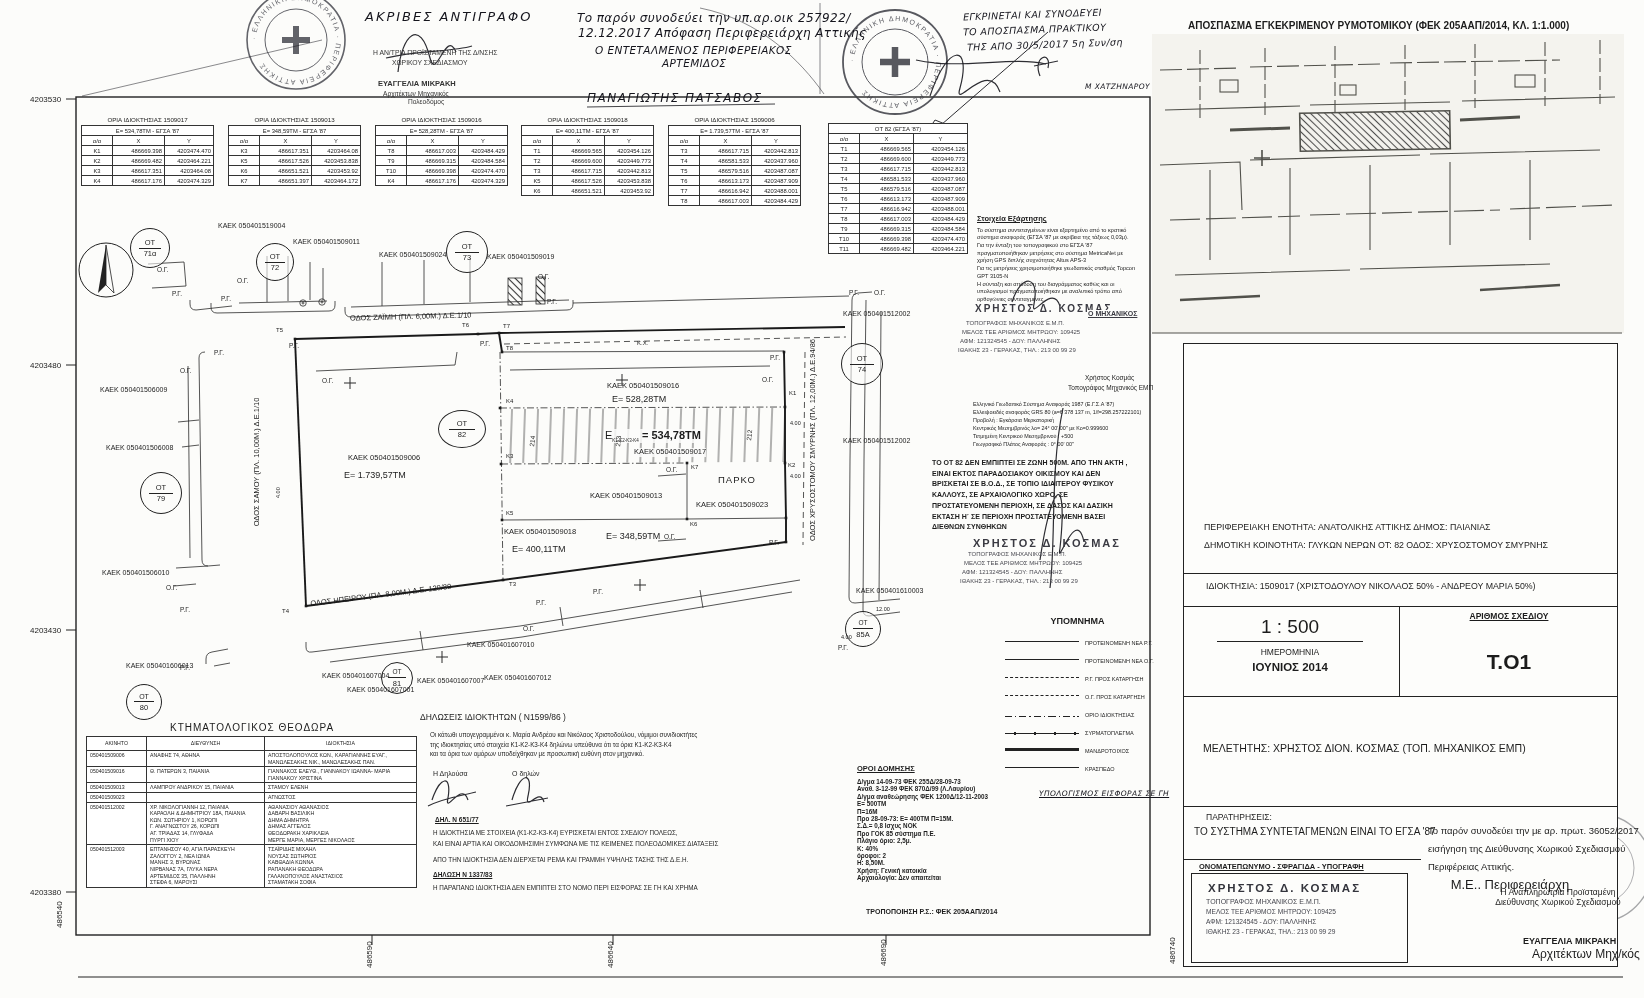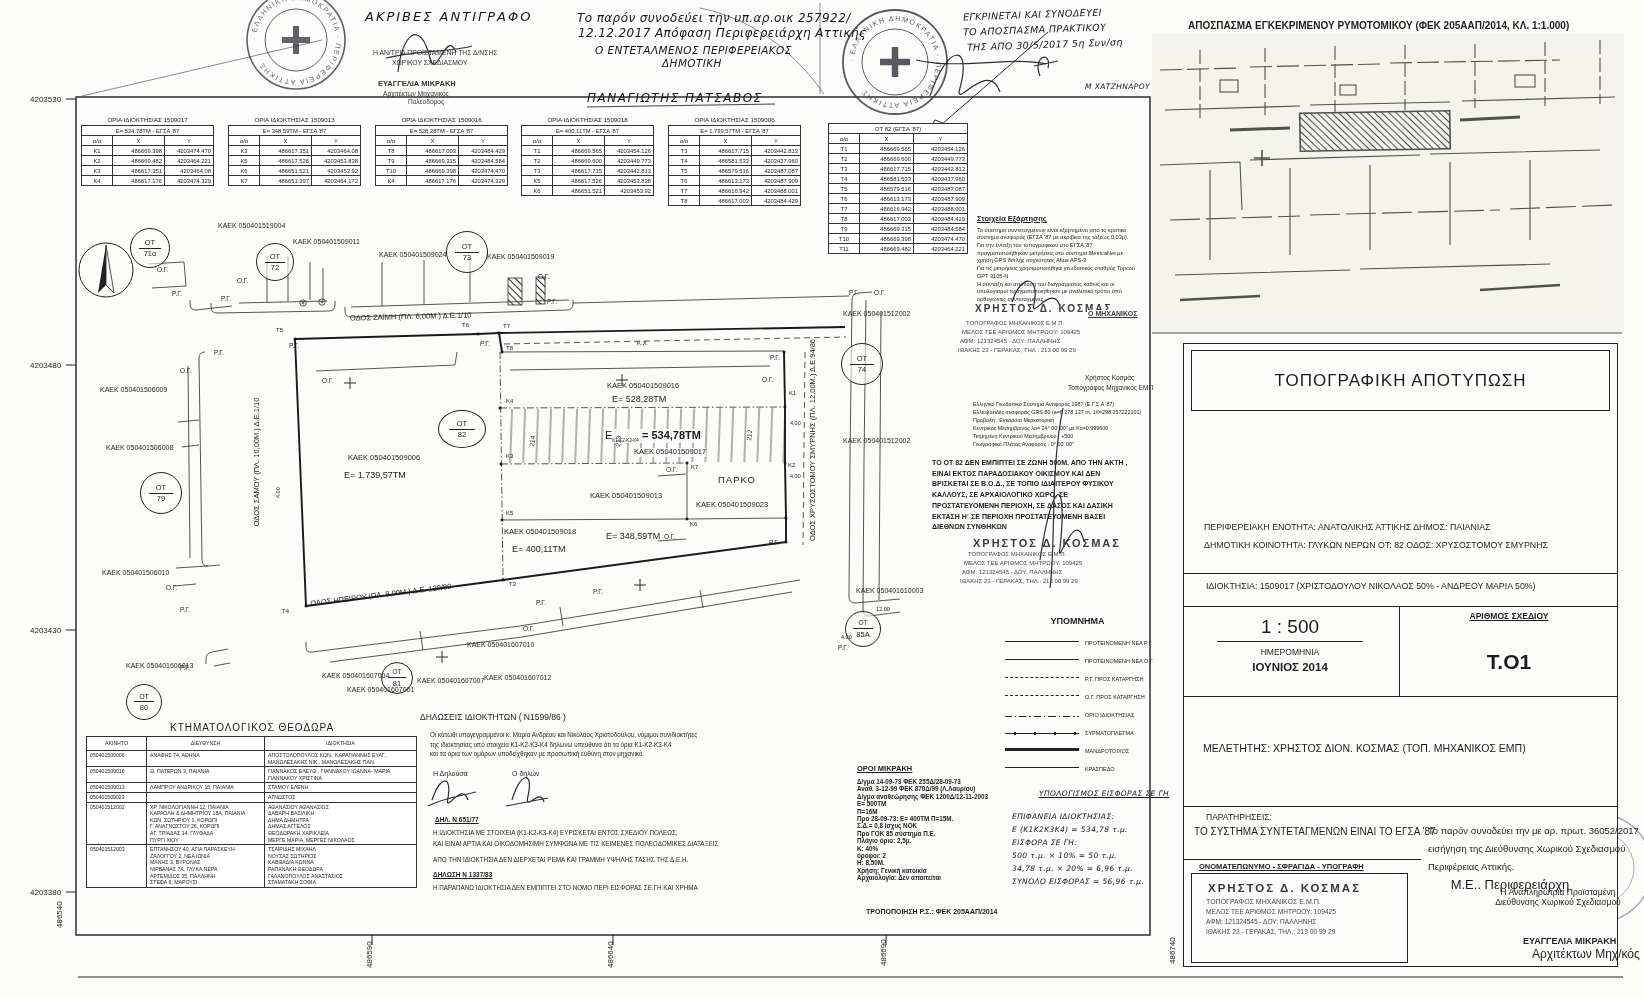--- a/index.html
+++ b/index.html
@@ -202,21 +202,21 @@
 
   <span class="L hw" style="left:365px;top:10px;font-size:13px;letter-spacing:2px">ΑΚΡΙΒΕΣ ΑΝΤΙΓΡΑΦΟ</span>
   <span class="L" style="left:373px;top:49px;font-size:6.8px;color:#333">Η ΑΝ/ΤΡΙΑ ΠΡΟΪΣΤΑΜΕΝΗ ΤΗΣ Δ/ΝΣΗΣ</span>
   <span class="L" style="left:392px;top:59px;font-size:6.8px;color:#333">ΧΩΡΙΚΟΥ ΣΧΕΔΙΑΣΜΟΥ</span>
   <span class="L b" style="left:378px;top:80px;font-size:7.5px;color:#333">ΕΥΑΓΓΕΛΙΑ ΜΙΚΡΑΚΗ</span>
   <span class="L" style="left:383px;top:90px;font-size:6.6px;color:#333">Αρχιτέκτων Μηχανικός</span>
   <span class="L" style="left:408px;top:98px;font-size:6.6px;color:#333">Πολεοδόμος</span>
   <span class="L hw" style="left:577px;top:12px;font-size:12px">Το παρόν συνοδεύει την υπ.αρ.οικ 257922/</span>
   <span class="L hw" style="left:578px;top:27px;font-size:12px">12.12.2017 Απόφαση Περιφερειάρχη Αττικής</span>
   <span class="L hw" style="left:595px;top:44px;font-size:10.5px">Ο ΕΝΤΕΤΑΛΜΕΝΟΣ ΠΕΡΙΦΕΡΕΙΑΚΟΣ</span>
-  <span class="L hw" style="left:662px;top:57px;font-size:10.5px">ΔΗΜΟΤΙΚΗ</span>
+  <span class="L hw" style="left:662px;top:57px;font-size:10.5px">ΑΡΤΕΜΙΔΟΣ</span>
   <span class="L hw" style="left:587px;top:92px;font-size:12px;letter-spacing:1.5px">ΠΑΝΑΓΙΩΤΗΣ ΠΑΤΣΑΒΟΣ</span>
   <span class="L hw" style="left:963px;top:10px;font-size:9.5px;transform:rotate(-2deg)">ΕΓΚΡΙΝΕΤΑΙ ΚΑΙ ΣΥΝΟΔΕΥΕΙ</span>
   <span class="L hw" style="left:963px;top:25px;font-size:9.5px;transform:rotate(-2deg)">ΤΟ ΑΠΟΣΠΑΣΜΑ ΠΡΑΚΤΙΚΟΥ</span>
   <span class="L hw" style="left:967px;top:40px;font-size:9.5px;transform:rotate(-2deg)">ΤΗΣ ΑΠΟ 30/5/2017 5η Συν/ση</span>
   <span class="L hw" style="left:1085px;top:83px;font-size:7.5px">Μ ΧΑΤΖΗΝΑΡΟΥ</span>
 
   <span class="L" style="left:30px;top:95px;font-size:8px">4203530</span>
   <span class="L" style="left:30px;top:361px;font-size:8px">4203480</span>
   <span class="L" style="left:30px;top:626px;font-size:8px">4203430</span>
   <span class="L" style="left:30px;top:888px;font-size:8px">4203380</span>
@@ -838,21 +838,21 @@
     <div style="font-size:6.3px;line-height:10.5px">
 
     <div>Η ΙΔΙΟΚΤΗΣΙΑ ΜΕ ΣΤΟΙΧΕΙΑ (Κ1-Κ2-Κ3-Κ4) ΕΥΡΙΣΚΕΤΑΙ ΕΝΤΟΣ ΣΧΕΔΙΟΥ ΠΟΛΕΩΣ,</div>
         <div>ΚΑΙ ΕΙΝΑΙ ΑΡΤΙΑ ΚΑΙ ΟΙΚΟΔΟΜΗΣΙΜΗ  ΣΥΜΦΩΝΑ ΜΕ ΤΙΣ ΚΕΙΜΕΝΕΣ  ΠΟΛΕΟΔΟΜΙΚΕΣ ΔΙΑΤΑΞΕΙΣ</div>
       </div>
   </div>
   <span class="L" style="left:433px;top:856px;font-size:6.3px">ΑΠΟ ΤΗΝ ΙΔΙΟΚΤΗΣΙΑ ΔΕΝ ΔΙΕΡΧΕΤΑΙ ΡΕΜΑ ΚΑΙ ΓΡΑΜΜΗ ΥΨΗΛΗΣ ΤΑΣΗΣ ΤΗΣ Δ.Ε.Η.</span>
   <span class="L b u" style="left:433px;top:871px;font-size:6.5px">ΔΗΛΩΣΗ  Ν 1337/83</span>
   <span class="L" style="left:433px;top:884px;font-size:6.3px">Η ΠΑΡΑΠΑΝΩ ΙΔΙΟΚΤΗΣΙΑ ΔΕΝ ΕΜΠΙΠΤΕΙ ΣΤΟ ΝΟΜΟ ΠΕΡΙ ΕΙΣΦΟΡΑΣ ΣΕ ΓΗ ΚΑΙ ΧΡΗΜΑ</span>
 
-  <span class="L b u" style="left:857px;top:765px;font-size:7.5px">ΟΡΟΙ ΜΙΚΡΑΚΗ</span>
+  <span class="L b u" style="left:857px;top:765px;font-size:7.5px">ΟΡΟΙ ΔΟΜΗΣΗΣ</span>
   <div class="L lines" style="left:857px;top:778px">
     <div style="font-size:6.3px;line-height:7.4px;font-weight:bold">
 
     <div>Δ/γμα 14-09-73 ΦΕΚ 255Δ/28-09-73</div>
         <div>Αναθ. 3-12-99 ΦΕΚ 870Δ/99 (Λ.Λαυρίου)</div>
         <div>Δ/γμα αναθεώρησης ΦΕΚ 1200Δ/12-11-2003</div>
         <div>Ε= 500ΤΜ</div>
         <div>Π=16Μ</div>
         <div>Προ 28-09-73: Ε= 400ΤΜ Π=15Μ.</div>
         <div>Σ.Δ.= 0,8  Ισχυς ΝΟΚ</div>
@@ -861,38 +861,24 @@
         <div>Κ: 40%</div>
         <div>όροφοι: 2</div>
         <div>Η: 8,50Μ.</div>
         <div>Χρήση: Γενική κατοικία</div>
         <div>Αρχαιολογία: Δεν απαιτείται</div>
       </div>
   </div>
   <span class="L b" style="left:866px;top:908px;font-size:7px">ΤΡΟΠΟΠΟΙΗΣΗ Ρ.Σ.: ΦΕΚ 205ΑΑΠ/2014</span>
 
   <span class="L hw u" style="left:1039px;top:790px;font-size:7.5px">ΥΠΟΛΟΓΙΣΜΟΣ ΕΙΣΦΟΡΑΣ ΣΕ ΓΗ</span>
-  <div class="L lines hw" style="left:1012px;top:810px">
-    <div style="font-size:7.5px;line-height:13px">
-
-    <div>ΕΠΙΦΑΝΕΙΑ ΙΔΙΟΚΤΗΣΙΑΣ:</div>
-        <div>Ε (Κ1Κ2Κ3Κ4) = 534,78 τ.μ.</div>
-        <div>ΕΙΣΦΟΡΑ ΣΕ ΓΗ:</div>
-        <div>500 τ.μ. × 10% = 50 τ.μ.</div>
-        <div>34,78 τ.μ. × 20% = 6,96 τ.μ.</div>
-        <div>ΣΥΝΟΛΟ ΕΙΣΦΟΡΑΣ = 56,96 τ.μ.</div>
-      </div>
-  </div>
 
   <span class="L" style="left:1188px;top:20px;font-size:10px;font-weight:600">ΑΠΟΣΠΑΣΜΑ ΕΓΚΕΚΡΙΜΕΝΟΥ ΡΥΜΟΤΟΜΙΚΟΥ (ΦΕΚ 205ΑΑΠ/2014, ΚΛ. 1:1.000)</span>
 
   <div id="tb">
-    <div class="box" style="left:7px;top:6px;width:417px;height:59px">
-      <div class="ctr" style="margin-top:20px;font-size:17px;letter-spacing:1px">ΤΟΠΟΓΡΑΦΙΚΗ ΑΠΟΤΥΠΩΣΗ</div>
-    </div>
     <div class="abs" style="left:20px;top:178px;font-size:8.8px">ΠΕΡΙΦΕΡΕΙΑΚΗ ΕΝΟΤΗΤΑ: ΑΝΑΤΟΛΙΚΗΣ ΑΤΤΙΚΗΣ      ΔΗΜΟΣ: ΠΑΙΑΝΙΑΣ</div>
     <div class="abs" style="left:20px;top:196px;font-size:8.8px">ΔΗΜΟΤΙΚΗ ΚΟΙΝΟΤΗΤΑ: ΓΛΥΚΩΝ ΝΕΡΩΝ     ΟΤ: 82   ΟΔΟΣ:  ΧΡΥΣΟΣΤΟΜΟΥ ΣΜΥΡΝΗΣ</div>
     <div class="hline" style="top:229px"></div>
     <div class="abs" style="left:22px;top:237px;font-size:8.8px">ΙΔΙΟΚΤΗΣΙΑ:  1509017 (ΧΡΙΣΤΟΔΟΥΛΟΥ ΝΙΚΟΛΑΟΣ 50%  - ΑΝΔΡΕΟΥ ΜΑΡΙΑ 50%)</div>
     <div class="hline" style="top:262px"></div>
     <div class="abs" style="left:215px;top:262px;height:90px;border-left:1.2px solid #222"></div>
     <div class="abs ctr" style="left:33px;top:16px;width:146px;top:272px;font-size:19px">1 : 500</div>
     <div class="abs" style="left:33px;top:297px;width:146px;border-top:1px solid #222"></div>
     <div class="abs ctr" style="left:33px;top:303px;width:146px;font-size:8.5px">ΗΜΕΡΟΜΗΝΙΑ</div>
     <div class="abs ctr b" style="left:33px;top:317px;width:146px;font-size:11.5px">ΙΟΥΝΙΟΣ 2014</div>

